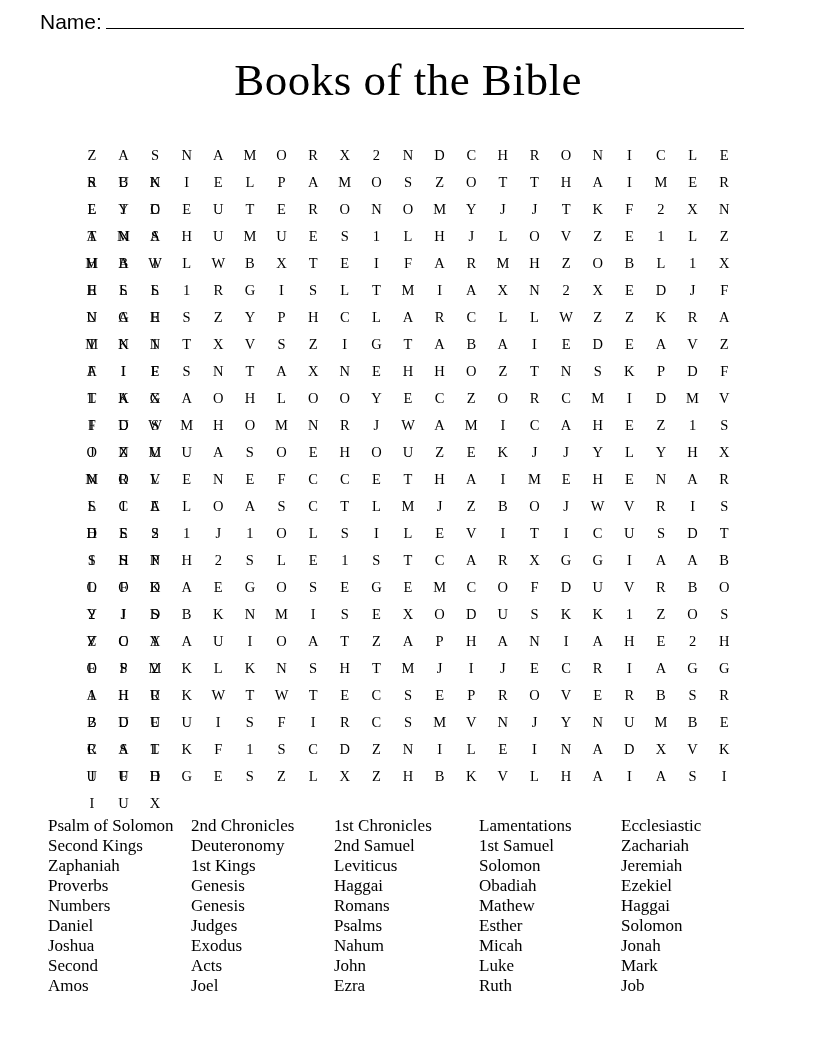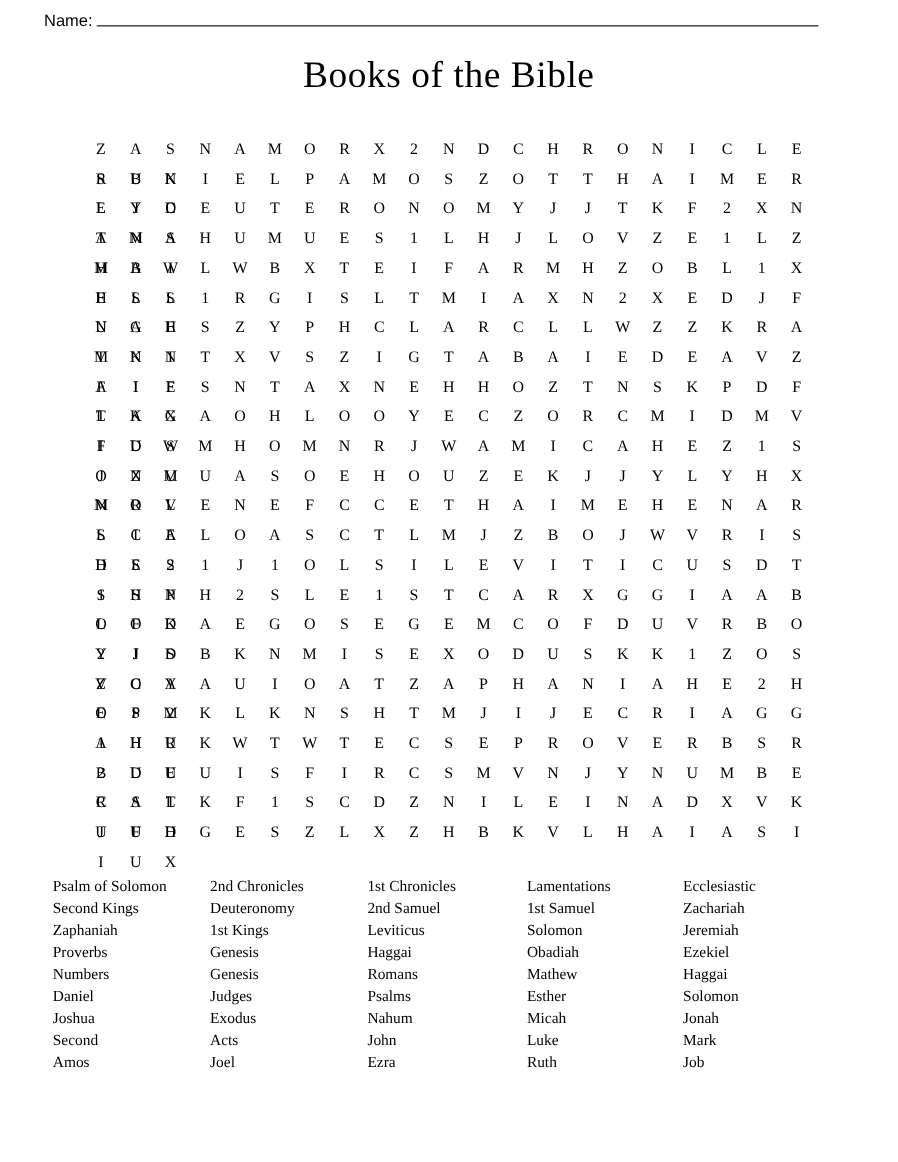--- a/index.html
+++ b/index.html
@@ -17,40 +17,40 @@
   }
   .page {
     width: 816px;
     height: 1056px;
     box-sizing: border-box;
     padding: 8px 36px 0 36px;
     position: relative;
   }
   .name-row {
     font-family: "Liberation Sans", sans-serif;
-    font-size: 15px;
+    font-size: 21px;
     display: flex;
     align-items: baseline;
     gap: 4px;
     padding-left: 4px;
     margin-top: 2px;
   }
   .name-label {
     white-space: nowrap;
   }
   .name-line {
     flex: 1;
     border-bottom: 1px solid #000;
     height: 13px;
     margin-right: 36px;
   }
   .title {
     text-align: center;
     font-family: "Liberation Serif", serif;
-    font-size: 34px;
+    font-size: 45px;
     font-weight: normal;
     letter-spacing: 0.5px;
     margin: 22px 0 0 0;
     line-height: 1.1;
   }
   .grid {
     margin: 36px auto 0 auto;
     width: 664px;
     display: flex;
     flex-direction: column;
@@ -68,21 +68,21 @@
     font-family: "Liberation Serif", serif;
     line-height: 27px;
   }
   .words {
     margin: 26px 0 0 12px;
     display: grid;
     grid-template-columns: 143px 143px 145px 142px auto;
     row-gap: 0;
   }
   .word {
-    font-size: 14px;
+    font-size: 17px;
     line-height: 20px;
     font-family: "Liberation Serif", serif;
     white-space: nowrap;
   }
 </style>
 </head>
 <body>
 
 <div class="page">
 

